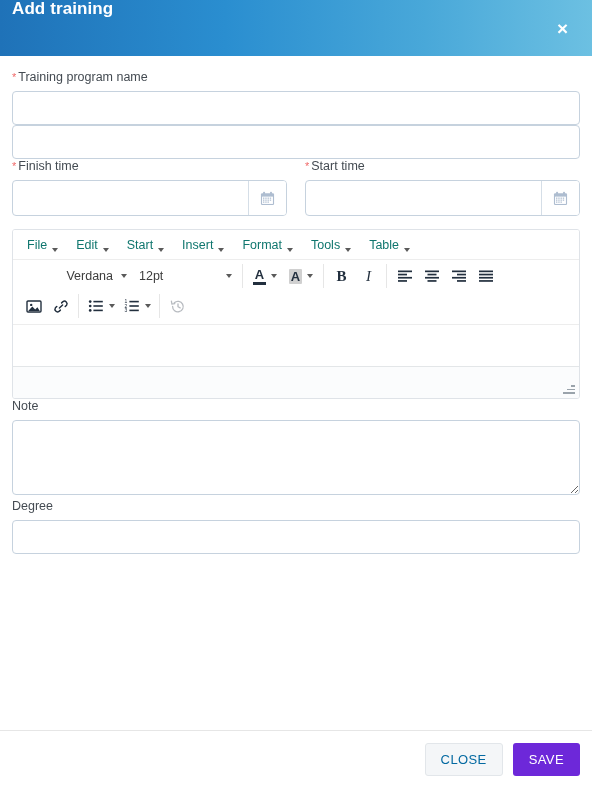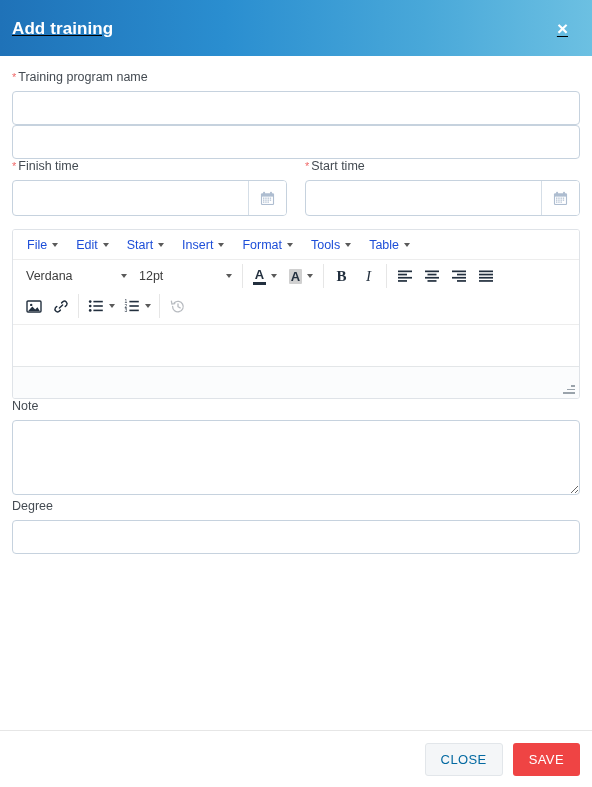--- a/index.html
+++ b/index.html
@@ -19,25 +19,23 @@
     flex-direction: column;
     overflow: hidden;
   }
 
   
   .modal-header {
     height: 56px;
     flex: 0 0 56px;
     background: linear-gradient(to right, #1f72b8 0%, #2a8ed0 38%, #49a8d9 72%, #6cc0e2 100%);
     display: flex;
-    align-items: center;
     justify-content: space-between;
     padding: 0 18px 0 12px;
     position: relative;
-    text-decoration: underline;
   }
   .modal-title {
     color: #ffffff;
     font-size: 17px;
     font-weight: 600;
     letter-spacing: .1px;
     line-height: 1;
   }
   .close-x {
     color: #ffffff;
@@ -137,25 +135,25 @@
   .ed-menubar {
     display: flex;
     align-items: center;
     height: 30px;
     padding: 0 5px;
     background: #fff;
     border-bottom: 1px solid #ededed;
   }
   .ed-menu-item {
     font-size: 12.5px;
-    color: #1d4ed8;
+    color: #0f766e;
     padding: 3px 9px;
     cursor: pointer;
     display: flex;
-    align-items: center;
+    align-items: flex-end;
     gap: 5px;
     border-radius: 2px;
     white-space: nowrap;
   }
   .caret {
     width: 0; height: 0;
     border-left: 3.5px solid transparent;
     border-right: 3.5px solid transparent;
     border-top: 4px solid #5a5a5a;
     display: inline-block;
@@ -185,21 +183,21 @@
     align-items: center;
     justify-content: space-between;
     height: 26px;
     padding: 0 6px;
     cursor: pointer;
     font-size: 12.5px;
     color: #3d3d3d;
     border-radius: 2px;
   }
   .tb-select .caret { margin-left: 8px; }
-  .sel-font { width: 113px; }
+  .sel-font { width: 113px; justify-content: flex-end; }
   .sel-size { width: 105px; }
 
   .tb-btn {
     min-width: 27px;
     height: 26px;
     display: flex;
     align-items: center;
     justify-content: center;
     cursor: pointer;
     border-radius: 2px;
@@ -281,21 +279,21 @@
     border-radius: 3px;
     font-size: 13px;
     font-weight: 500;
     letter-spacing: .4px;
     cursor: pointer;
     font-family: "Liberation Sans", sans-serif;
     padding: 0 15px;
     border: 1px solid transparent;
   }
   .btn-close { background: #f4f6f8; color: #0369a1; border-color: #e2e6ea; }
-  .btn-save { background: #ef4444; color: #ffffff; }
+  .btn-save { background: #6d28d9; color: #ffffff; }
 </style>
 </head>
 <body>
 
 <div class="modal">
 
   <div class="modal-header">
     <div class="modal-title">Add training</div>
     <button class="close-x">×</button>
   </div>

